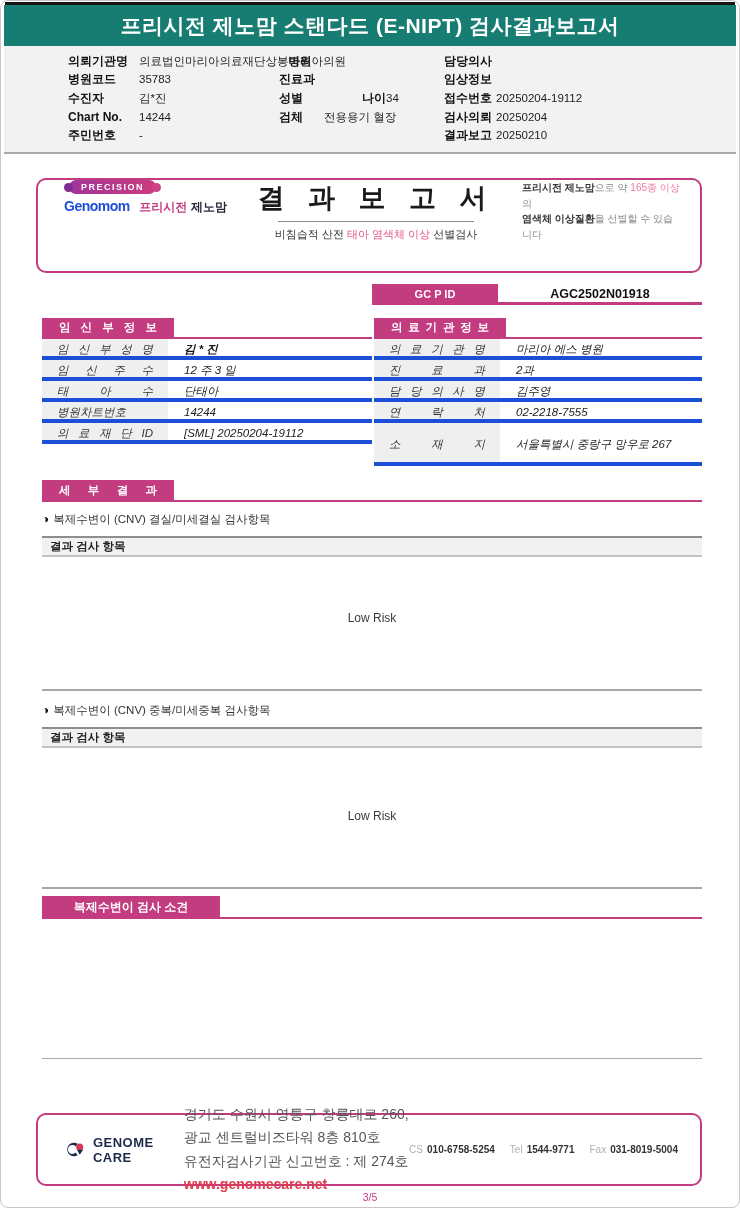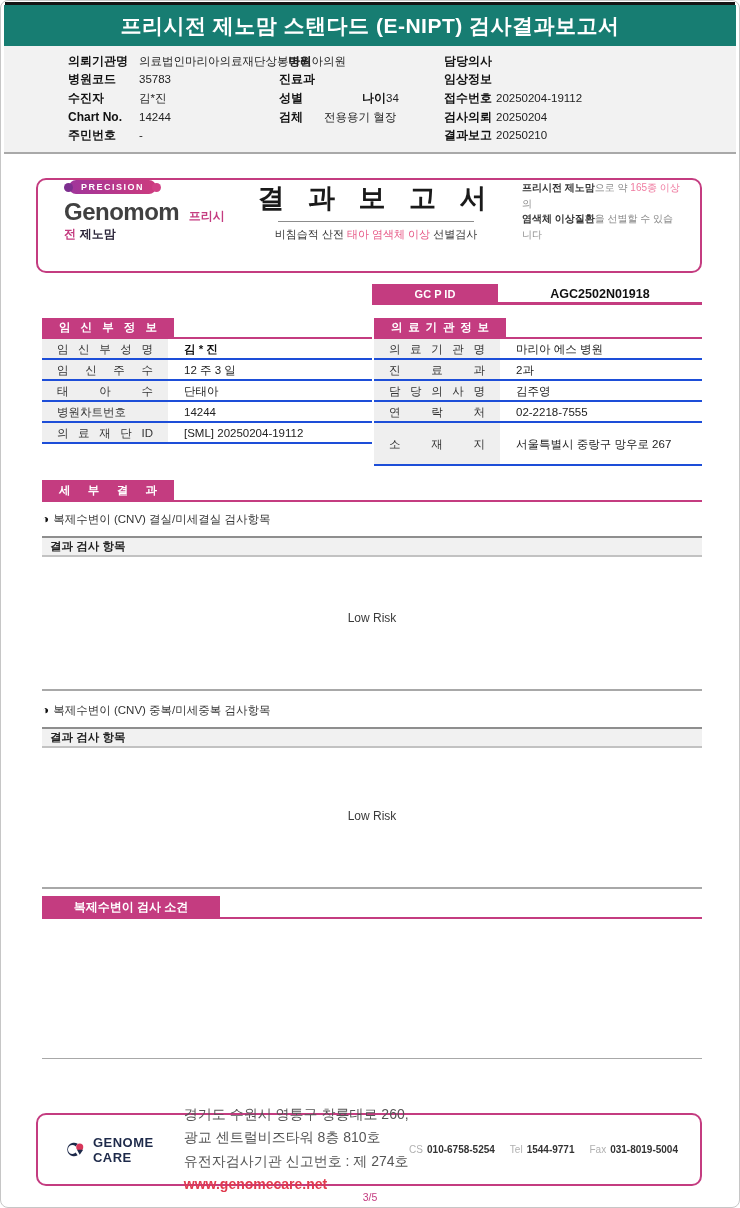--- a/index.html
+++ b/index.html
@@ -27,21 +27,21 @@
                 border:2px solid #c43c80; border-radius:10px; background:#fff;
                 display:flex; align-items:flex-start; }
   .logo-block { width:192px; padding-left:26px; }
   .badge-row { display:flex; align-items:center; margin-bottom:4px; }
   .badge-dot { width:9px; height:9px; border-radius:50%; }
   .badge-dot.l { background:#7d2f8f; margin-right:-4px; z-index:2; }
   .badge-dot.r { background:#d04286; margin-left:-4px; z-index:2; }
   .badge-pill { background:linear-gradient(90deg,#a0359b,#cc3b7e); color:#fff; font-size:9px; font-weight:bold;
                 letter-spacing:1.5px; border-radius:8px; padding:2px 12px; }
   .brand-line { font-size:13px; }
-  .brand-en { font-size:24px; font-weight:800; color:#404040; letter-spacing:-0.5px; }
+  .brand-en { font-size:14px; font-weight:800; color:#1d4ed8; letter-spacing:-0.5px; }
   .brand-kr-pink { color:#c43c80; font-weight:bold; font-size:12px; margin-left:6px; }
   .brand-kr-dark { color:#2a2438; font-weight:bold; font-size:12px; }
   .title-block { flex:1; text-align:center; }
   .report-title { font-size:27px; font-weight:800; color:#1a1a1a; letter-spacing:8px; }
   .title-rule { width:196px; border-top:1px solid #8c8c8c; margin:5px auto 5px auto; }
   .report-subtitle { font-size:11px; color:#333; }
   .report-subtitle .hl { color:#e75a87; font-weight:normal; }
   .note-block { width:178px; padding-right:18px; font-size:10px; color:#8a8a8a; line-height:1.55; }
   .note-block .dk { color:#333; font-weight:bold; }
   .note-block .pk { color:#ef7ba0; }
@@ -52,21 +52,21 @@
   .gcpid-value { flex:1; background:#fff; color:#111; font-size:12.5px; font-weight:bold; text-align:center; line-height:21px; }
 
   
   .tbl { position:absolute; top:318px; font-size:11.5px; }
   .tbl-left { left:42px; width:330px; }
   .tbl-right { left:374px; width:328px; }
   .tbl-head { border-bottom:2px solid #c43c80; height:21px; }
   .tbl-head-cell { display:block; width:132px; height:21px; background:#c43c80; color:#fff;
                    font-size:11.5px; font-weight:bold; line-height:19px; padding:0 17px;
                    text-align:justify; text-align-last:justify; }
-  .trow { display:flex; border-bottom:2px solid #1d4ed8; height:21px; }
+  .trow { display:flex; border-bottom:4px solid #1d4ed8; height:21px;font-style:italic; }
   .trow.tall { height:43px; }
   .tlabel { width:126px; background:#efefef; color:#333; padding:0 15px; line-height:21px;
             text-align:justify; text-align-last:justify; }
   .trow.tall .tlabel { line-height:43px; }
   .tvalue { flex:1; padding-left:16px; line-height:21px; color:#222; }
   .trow.tall .tvalue { line-height:43px; }
   .tvalue.bold { font-weight:bold; color:#111; }
 
   
   .section-head { position:absolute; left:42px; right:38px; border-bottom:2px solid #c43c80; height:22px; }

